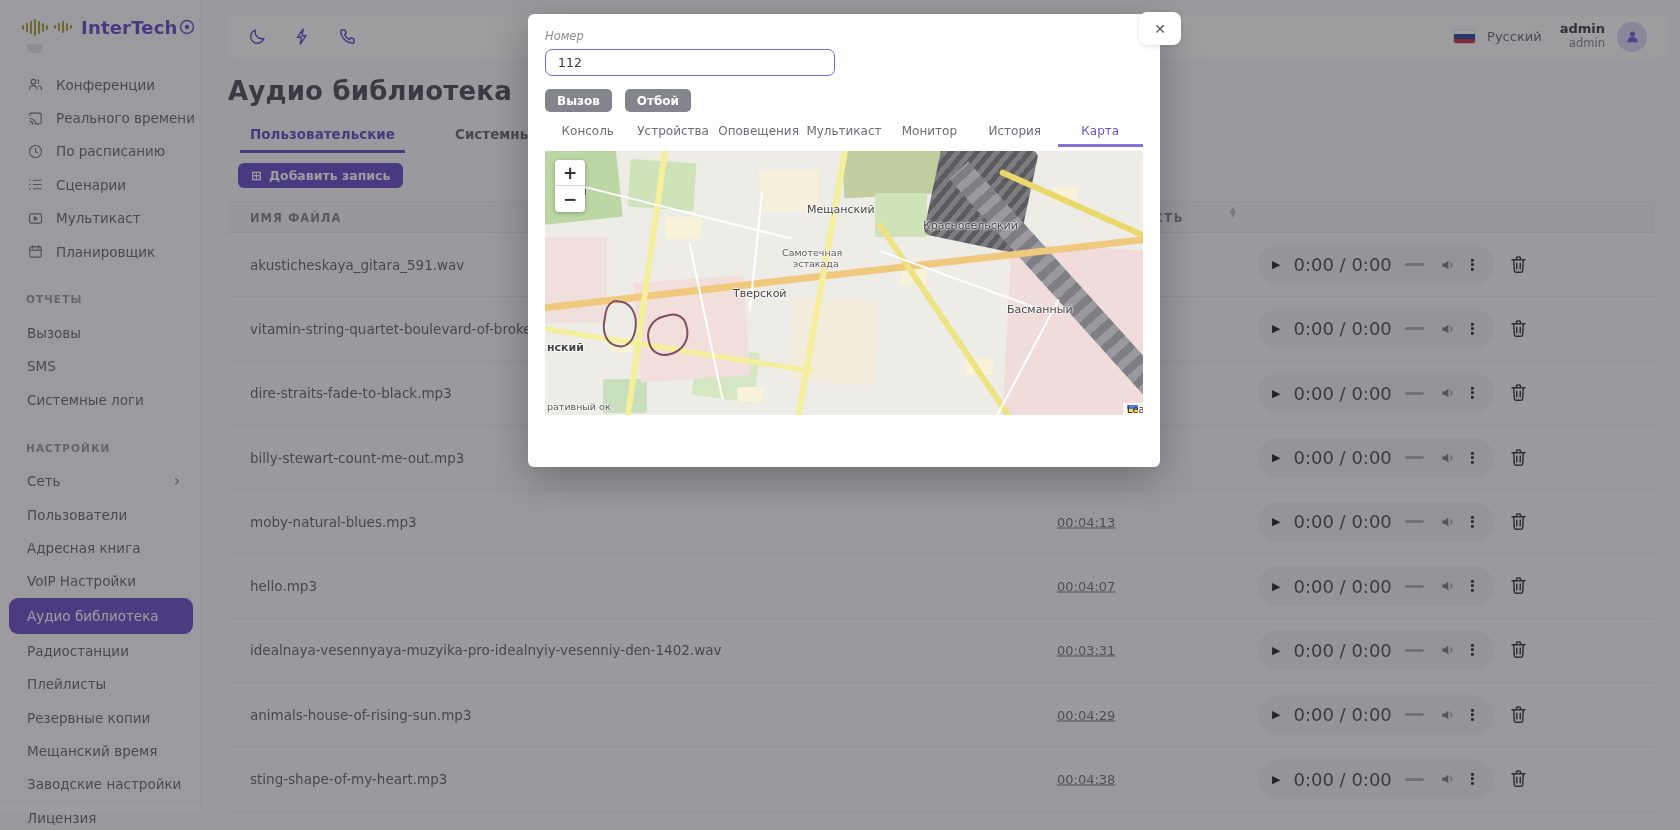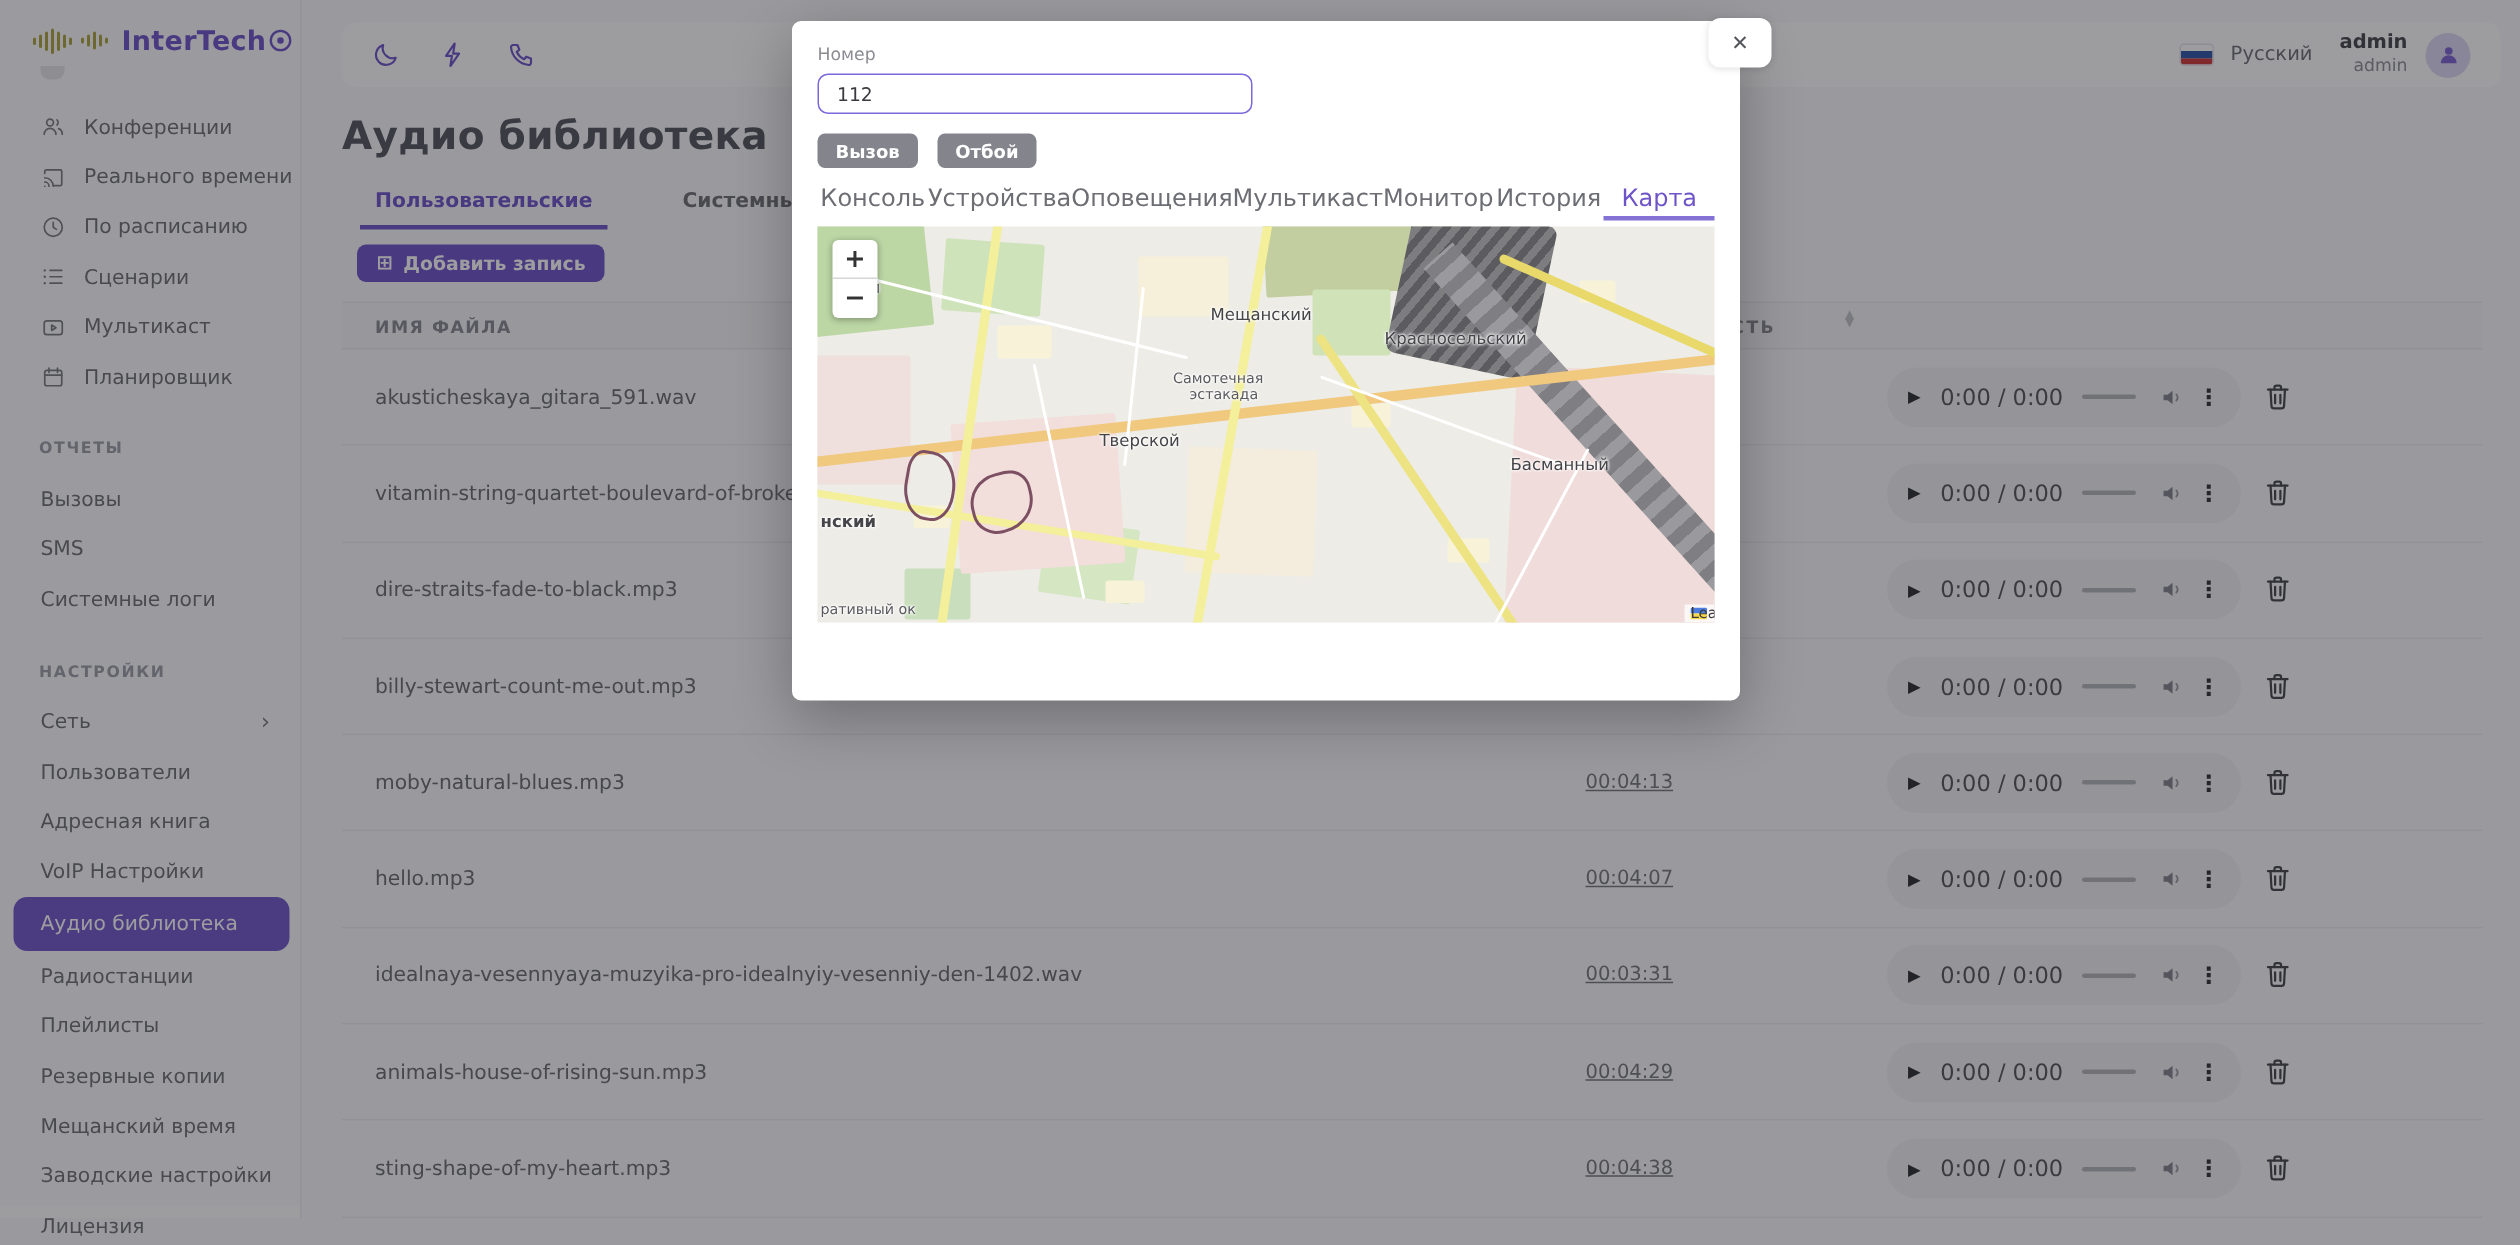--- a/index.html
+++ b/index.html
@@ -71,47 +71,47 @@
     align-items:center; line-height:.62; font-size:8px; color:#c2c2c8; cursor:pointer; }
   .trow { position:relative; height:64.3px; border-bottom:1px solid #ebebef; }
   .fname { position:absolute; left:22px; top:50%; transform:translateY(-50%);
     font-size:13.5px; color:#6b6c72; white-space:nowrap; }
   .fdur { position:absolute; left:829px; top:50%; transform:translateY(-50%);
     font-size:13px; color:#77787e;text-decoration:underline; }
   .pill { position:absolute; left:1030px; top:50%; transform:translateY(-50%);
     width:236px; height:40px; border-radius:20px; background:#f0f0f3;
     display:flex; align-items:center; padding:0 14px; }
   .play-btn { font-size:11px; color:#2e2f34; cursor:pointer; margin-right:13px; }
-  .ptime { font-size:15px; color:#55565c; white-space:nowrap; margin-right:13px; }
+  .ptime { font-size:18px; color:#55565c; white-space:nowrap; margin-right:13px; }
   .pbar { width:62px; height:3px; border-radius:2px; background:#b4b4ba; cursor:pointer; margin-right:15px; }
   .vol { width:18px; height:18px; cursor:pointer; margin-right:8px; }
   .kebab { font-size:15px; font-weight:700; color:#333; cursor:pointer; letter-spacing:0; }
   .trash { position:absolute; left:1280px; top:50%; transform:translateY(-50%);
     width:22px; height:22px; cursor:pointer; }
   
   .overlay { position:absolute; inset:0; background:rgba(22,22,28,.42); z-index:50; }
   .modal { position:absolute; left:528px; top:14px; width:632px; height:453px; background:#fff;
     border-radius:6px; box-shadow:0 12px 40px rgba(0,0,0,.28); z-index:60; }
   .modal-header { height:47px; border-bottom:1px solid #ececf0; display:flex; align-items:center;
     padding:0 17px; }
   .modal-title { font-size:15px; font-weight:500; color:#5a5b60; }
   .modal-close { position:absolute; top:-2px; right:-21px; width:42px; height:33px; background:#fff;
     border-radius:8px; box-shadow:0 1px 5px rgba(0,0,0,.13); display:flex; align-items:center;
     justify-content:center; font-size:14px; color:#55565c; cursor:pointer; }
   .modal-body { padding:15px 17px 0 17px; }
-  .field-label { font-size:11.5px; color:#8c8d93; margin-bottom:6px; }
+  .field-label { font-size:11.5px; color:#8c8d93; margin-bottom:6px;font-style:italic; }
   .num-input { width:290px; height:27px; border:1.6px solid #7b68da; border-radius:7px;
     padding:0 12px; font-size:12.5px; color:#3a3b40; outline:none;
     font-family:"DejaVu Sans","Liberation Sans",sans-serif; }
   .btn-row { margin-top:13px; display:flex; gap:13px; }
   .gray-btn { height:23px; padding:0 12px; background:#84848c; color:#fff; border:none;
     border-radius:5px; font-size:12px; font-weight:700; cursor:pointer;
     font-family:"DejaVu Sans","Liberation Sans",sans-serif; }
   .mtabs { margin-top:6px; height:29px; display:flex; }
-  .mtab { flex:1; display:flex; align-items:center; justify-content:center; font-size:16px;
+  .mtab { flex:1; display:flex; align-items:center; justify-content:center; font-size:12px;
     color:#6d6e74; cursor:pointer; border-bottom:3px solid transparent; }
   .mtab.active { color:#6e54c8; border-bottom-color:#8472d6; }
   
   .map { position:relative; margin-top:4px; width:598px; height:264px; background:#edece6;
     overflow:hidden; }
   .map * { position:absolute; }
   .patch { border-radius:2px; }
   .road { border-radius:3px; }
   .map-label { font-size:11px; color:#454549; white-space:nowrap;
     text-shadow:0 0 2px #fff,0 0 2px #fff,0 0 3px #fff; z-index:5; }

